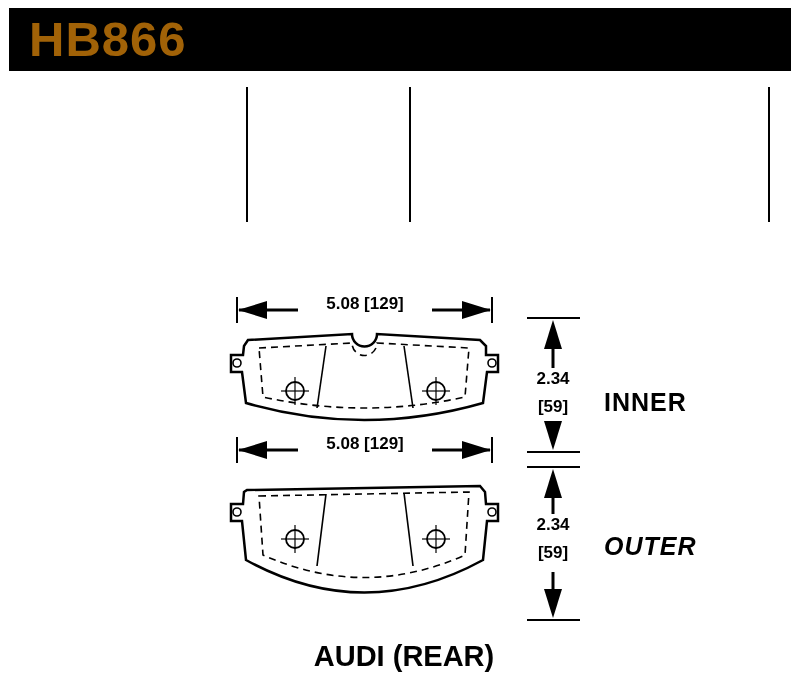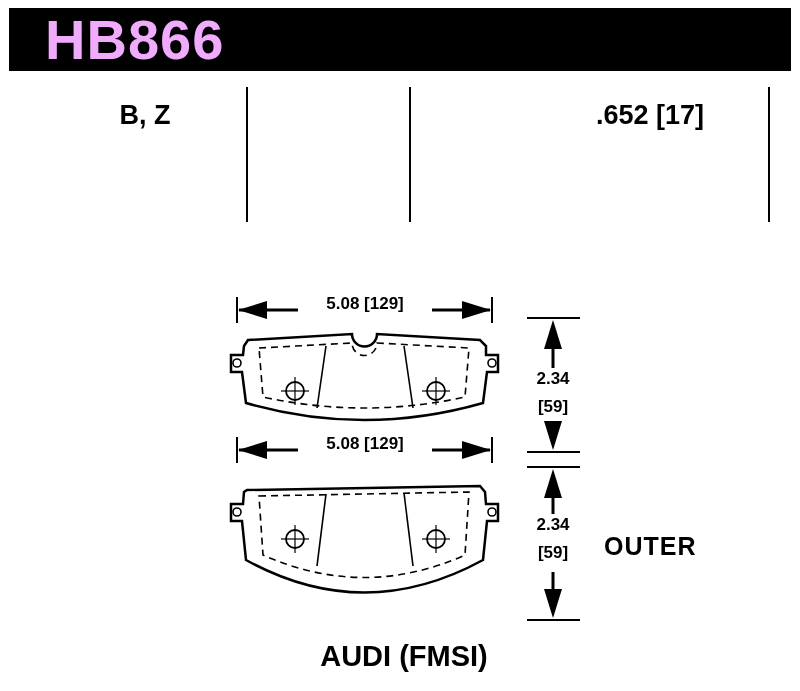--- a/index.html
+++ b/index.html
@@ -20,25 +20,25 @@
     position: absolute;
     left: 9px;
     top: 8px;
     width: 782px;
     height: 63px;
     background: #000000;
     display: flex;
     align-items: center;
   }
   .part-number {
-    color: #f0abfc;
-    font-size: 56px;
+    color: #a16207;
+    font-size: 49px;
     font-weight: 700;
     letter-spacing: 1px;
-    padding-left: 36px;
+    padding-left: 20px;
     line-height: 1;
   }
   .spec-text {
     position: absolute;
     top: 100px;
     font-size: 27px;
     font-weight: 700;
     text-align: center;
     white-space: nowrap;
   }
@@ -79,24 +79,22 @@
 </style>
 </head>
 <body>
 
 <div class="sheet">
 
   <div class="header-bar">
     <span class="part-number">HB866</span>
   </div>
 
-  <span class="spec-text" style="left:78px; width:134px;">B, Z</span>
   <span class="v-divider" style="left:246px;"></span>
   <span class="v-divider" style="left:409px;"></span>
-  <span class="spec-text" style="left:568px; width:164px;">.652 [17]</span>
   <span class="v-divider" style="left:768px;"></span>
 
   <svg class="diagram" width="800" height="691" viewBox="0 0 800 691">
 
     <g stroke="#000000" fill="#000000">
       <line x1="237" y1="297" x2="237" y2="323" stroke-width="2"></line>
       <line x1="492" y1="297" x2="492" y2="323" stroke-width="2"></line>
       <line x1="239" y1="310" x2="298" y2="310" stroke-width="3"></line>
       <line x1="432" y1="310" x2="490" y2="310" stroke-width="3"></line>
       <polygon points="238,310 267,301 267,319" stroke="none"></polygon>
@@ -156,21 +154,22 @@
       <polygon points="553,469 544,498 562,498" stroke="none"></polygon>
       <line x1="553" y1="494" x2="553" y2="514" stroke-width="3"></line>
       <line x1="553" y1="572" x2="553" y2="592" stroke-width="3"></line>
       <polygon points="553,618 544,589 562,589" stroke="none"></polygon>
     </g>
   </svg>
 
   <span class="dim-text" style="left:298px; top:295px; width:134px;">5.08 [129]</span>
   <span class="dim-text" style="left:508px; top:370px; width:90px;">2.34</span>
   <span class="dim-text" style="left:508px; top:398px; width:90px;">[59]</span>
+  <span class="side-label" style="left:604px; top:388px;">INNER</span>
 
   <span class="dim-text" style="left:298px; top:435px; width:134px;">5.08 [129]</span>
   <span class="dim-text" style="left:508px; top:516px; width:90px;">2.34</span>
   <span class="dim-text" style="left:508px; top:544px; width:90px;">[59]</span>
-  <span class="side-label" style="left:604px; top:532px;">OUTER</span>
+  <span class="side-label" style="left:604px; top:532px;font-style:italic;">OUTER</span>
 
-  <span class="app-label" style="left:254px; top:640px; width:300px;">AUDI (FMSI)</span>
+  <span class="app-label" style="left:254px; top:640px; width:300px;">AUDI (REAR)</span>
 
 </div>
 
 </body></html>

